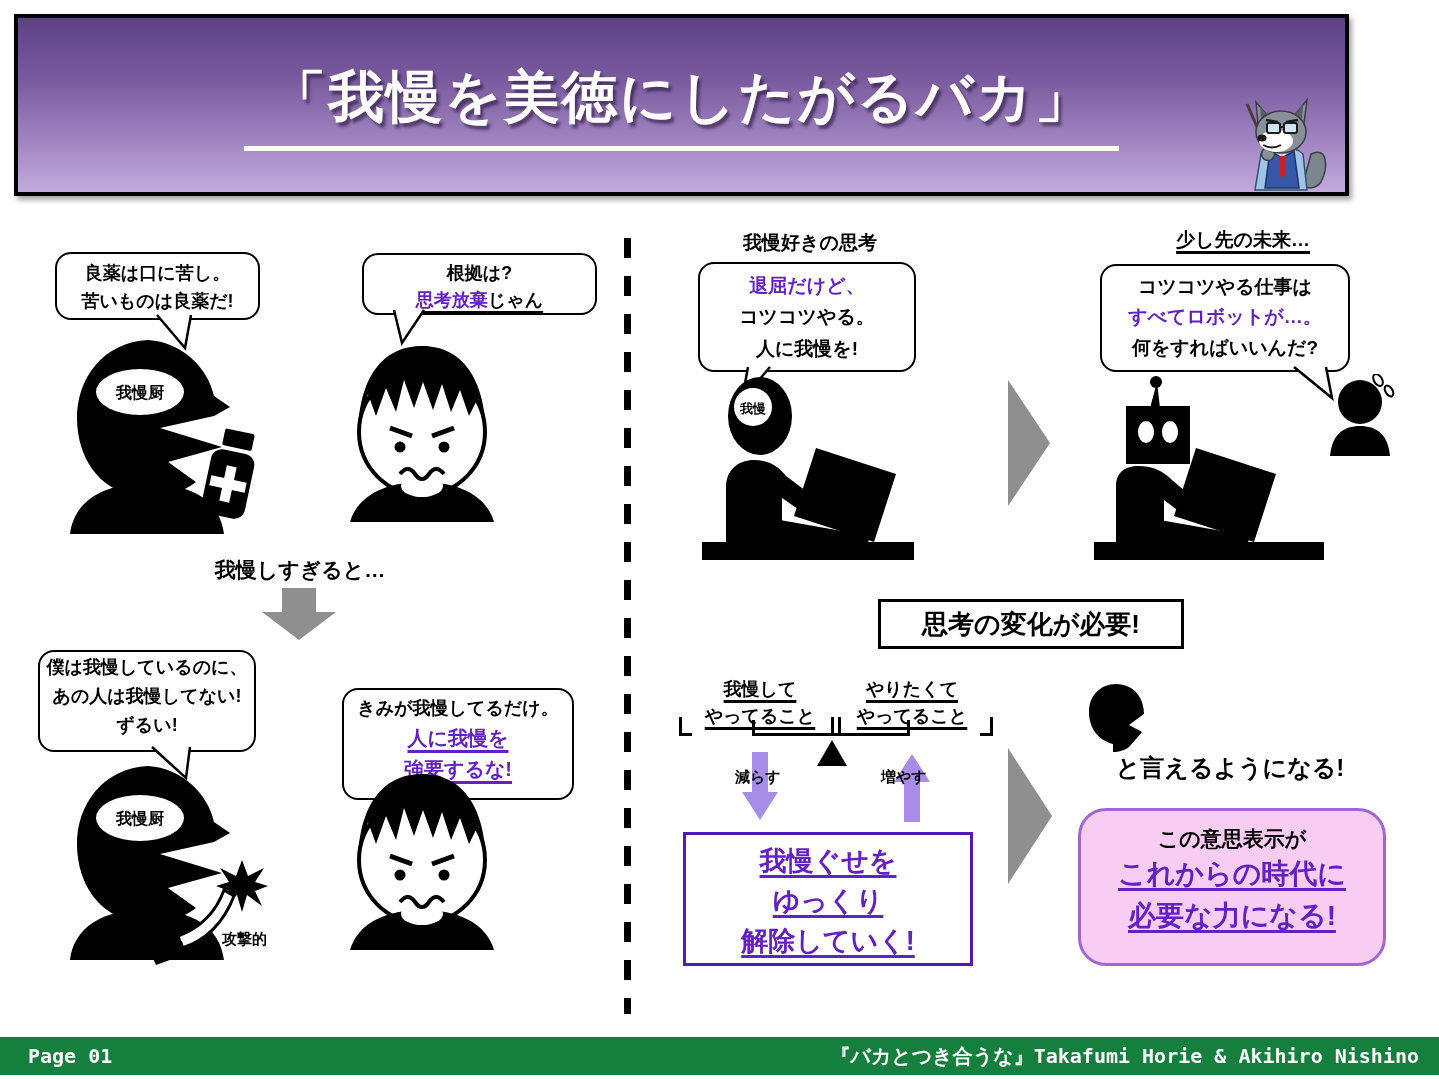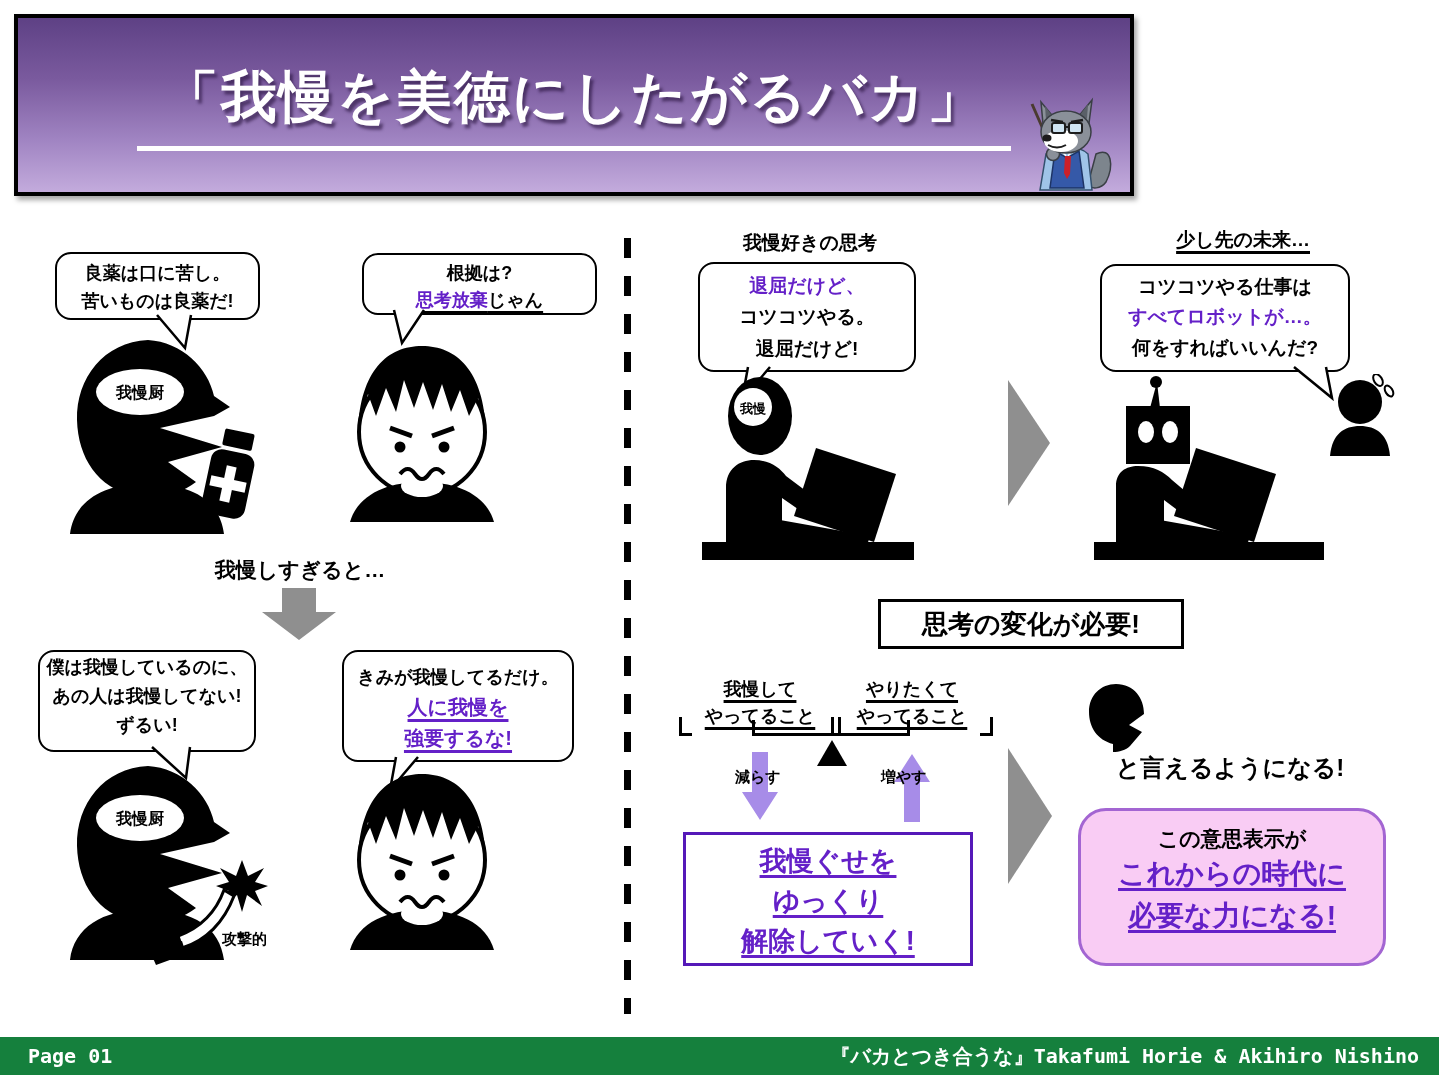--- a/index.html
+++ b/index.html
@@ -1,21 +1,21 @@
 <!DOCTYPE html>
 <html><head>
 <meta charset="utf-8">
 <style>
   * { margin:0; padding:0; box-sizing:border-box; }
   body { background:#ffffff; font-family:"Liberation Sans","DejaVu Sans",sans-serif; }
   .page { position:relative; width:1439px; height:1079px; background:#fff; overflow:hidden; }
 
   
   .header {
-    position:absolute; left:14px; top:14px; width:1120px; height:182px;
+    position:absolute; left:14px; top:14px; width:1335px; height:182px;
     border:4px solid #000;
     background:linear-gradient(180deg,#5e4185 0%, #7a5a9e 35%, #a084c2 70%, #c3abdc 100%);
     box-shadow:3px 4px 5px rgba(0,0,0,.35);
   }
   .title-wrap { position:absolute; left:0; top:42px; width:100%; text-align:center; }
   .title {
     display:inline-block; color:#fff; font-size:56px; font-weight:700; letter-spacing:2px;
     padding:0 26px 10px 26px; border-bottom:5px solid #fff;
     text-shadow:3px 4px 3px rgba(30,10,50,.55);
     white-space:nowrap;
@@ -177,21 +177,21 @@
 
   <div class="bubble" style="left:38px; top:650px; width:218px; height:102px; font-size:18px; line-height:1.6; padding-top:1px;">
     <div>僕は我慢しているのに、</div>
     <div>あの人は我慢してない!</div>
     <div>ずるい!</div>
     <svg class="btail" style="left:110px;" width="42" height="34">
         <path d="M2,0 L36,31 L40,0"></path>
       </svg>
   </div>
 
-  <div class="bubble" style="left:342px; top:650px; width:232px; height:112px; font-size:18px; line-height:1.55; padding-top:12px;">
+  <div class="bubble" style="left:342px; top:688px; width:232px; height:112px; font-size:18px; line-height:1.55; padding-top:5px;">
     <div>きみが我慢してるだけ。</div>
     <div class="purple u" style="font-size:20px;">人に我慢を</div>
     <div class="purple u" style="font-size:20px;">強要するな!</div>
     <svg class="btail" style="left:44px;" width="36" height="36">
         <path d="M30,0 L2,33 L8,0"></path>
       </svg>
   </div>
 
   <div class="abs" style="left:56px; top:760px; width:250px; height:205px;">
     <svg width="250" height="205" viewBox="0 0 250 205">
@@ -222,21 +222,21 @@
   </div>
 
   <div class="divider"></div>
 
   <div class="lbl" style="left:700px; top:230px; width:220px; text-align:center; font-size:19px;">我慢好きの思考</div>
   <div class="lbl purple u" style="left:1090px; top:227px; width:220px; text-align:right; font-size:19px;">少し先の未来…</div>
 
   <div class="bubble" style="left:698px; top:262px; width:218px; height:110px; font-size:19px; line-height:1.65; padding-top:6px;">
     <div class="purple">退屈だけど、</div>
     <div>コツコツやる。</div>
-    <div>退屈だけど!</div>
+    <div>人に我慢を!</div>
     <svg class="btail" style="left:40px;" width="36" height="36">
         <path d="M30,0 L2,33 L8,0"></path>
       </svg>
   </div>
 
   <div class="abs" style="left:698px; top:374px; width:220px; height:186px;">
     <svg width="220" height="186" viewBox="0 0 220 186">
       <rect x="4" y="168" width="212" height="18" fill="#000"></rect>
       <ellipse cx="62" cy="42" rx="32" ry="39" fill="#000"></ellipse>
       <circle cx="55" cy="33" r="19" fill="#fff"></circle>

